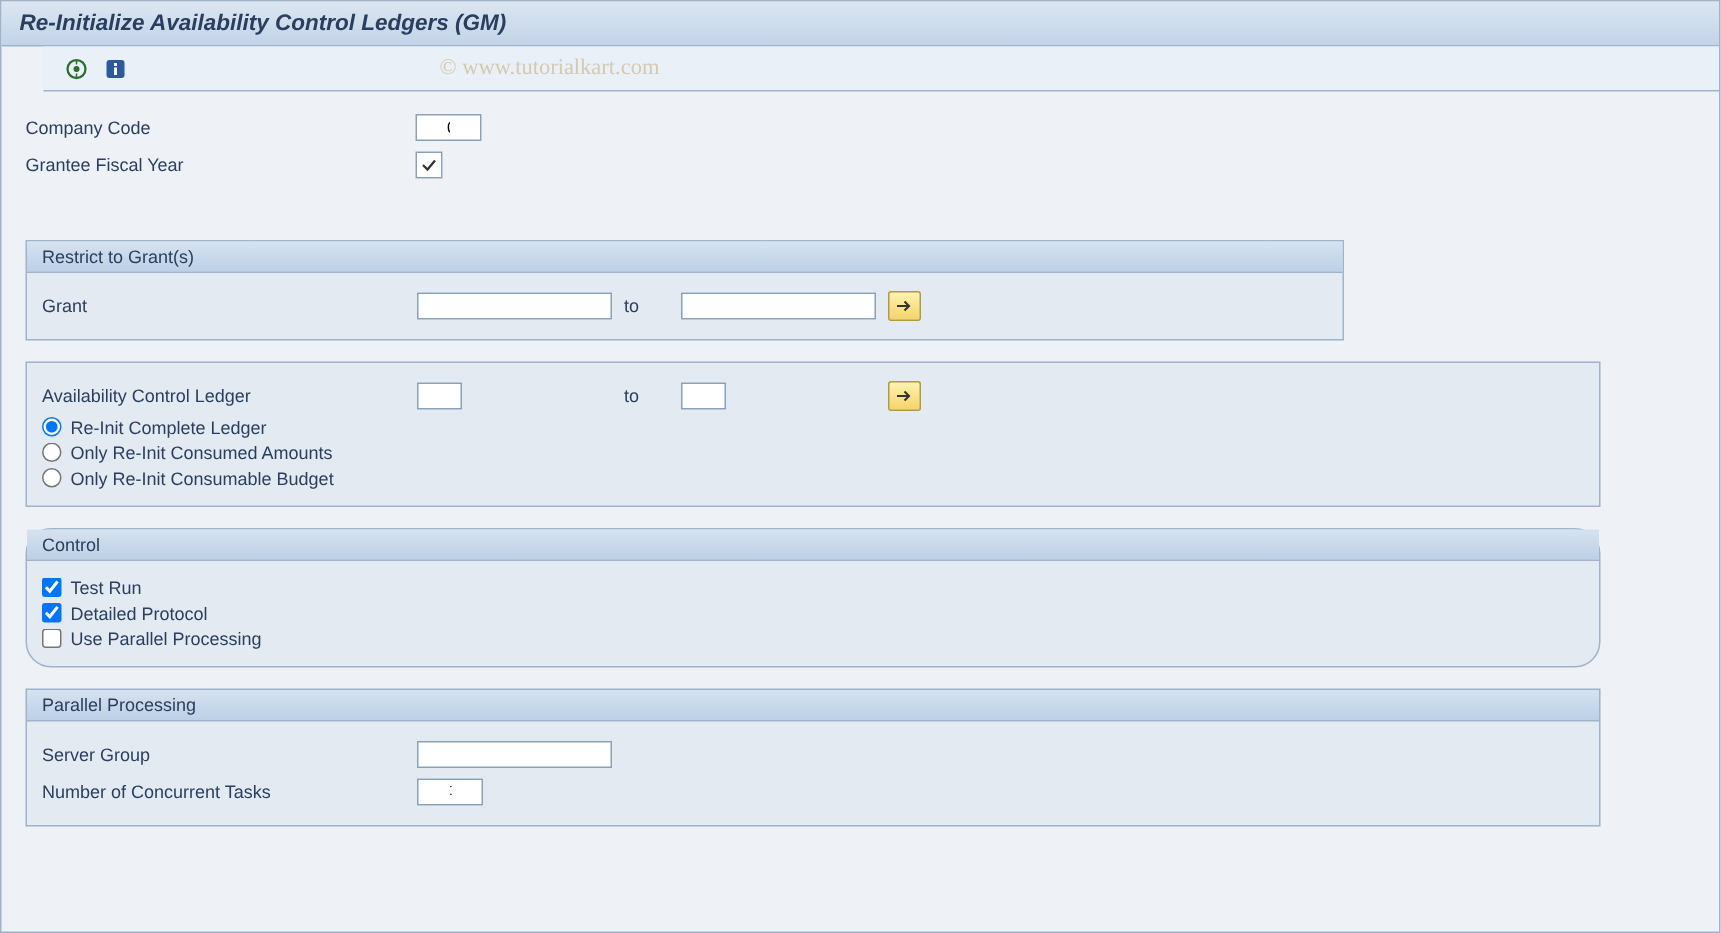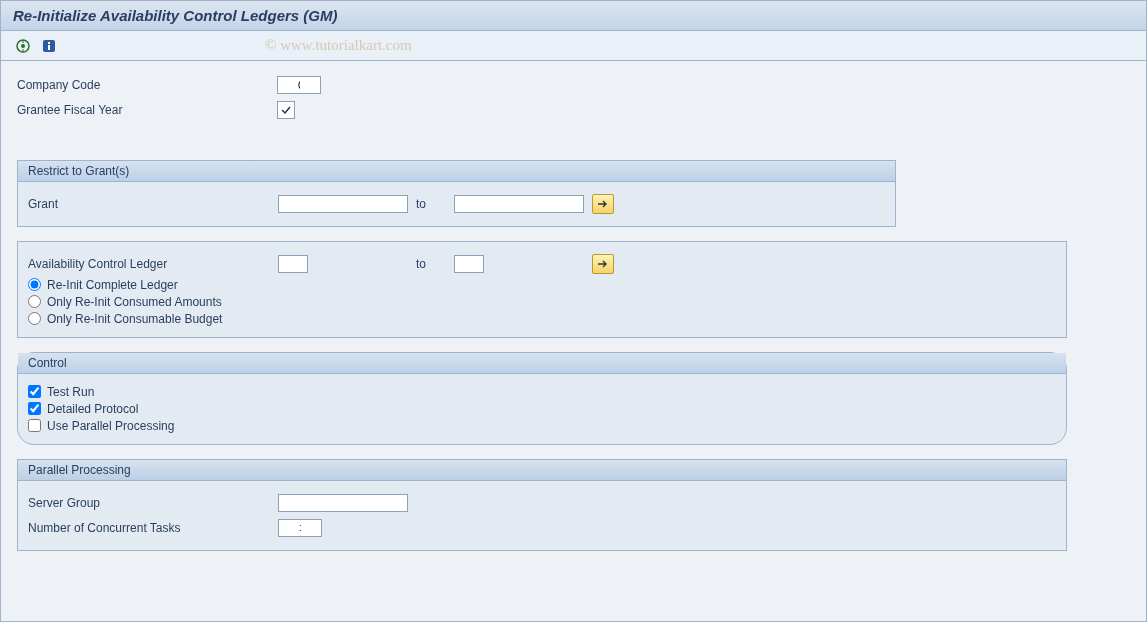--- a/index.html
+++ b/index.html
@@ -23,20 +23,21 @@
       color: #2a3f5f;
     }
     .toolbar {
       background: #e9f0f7;
       border-bottom: 1px solid #9fb4cc;
       padding: 4px 12px;
       display: flex;
       align-items: center;
       gap: 6px;
       height: 30px;
+      margin-left: 28px;
     }
     .toolbar-btn {
       width: 20px; height: 20px; display: inline-flex;
       align-items: center; justify-content: center;
       background: #fff0; border: none; cursor: pointer;
     }
     .watermark {
       color: #d6c9b2;
       font-size: 15px;
       margin-left: 200px;

